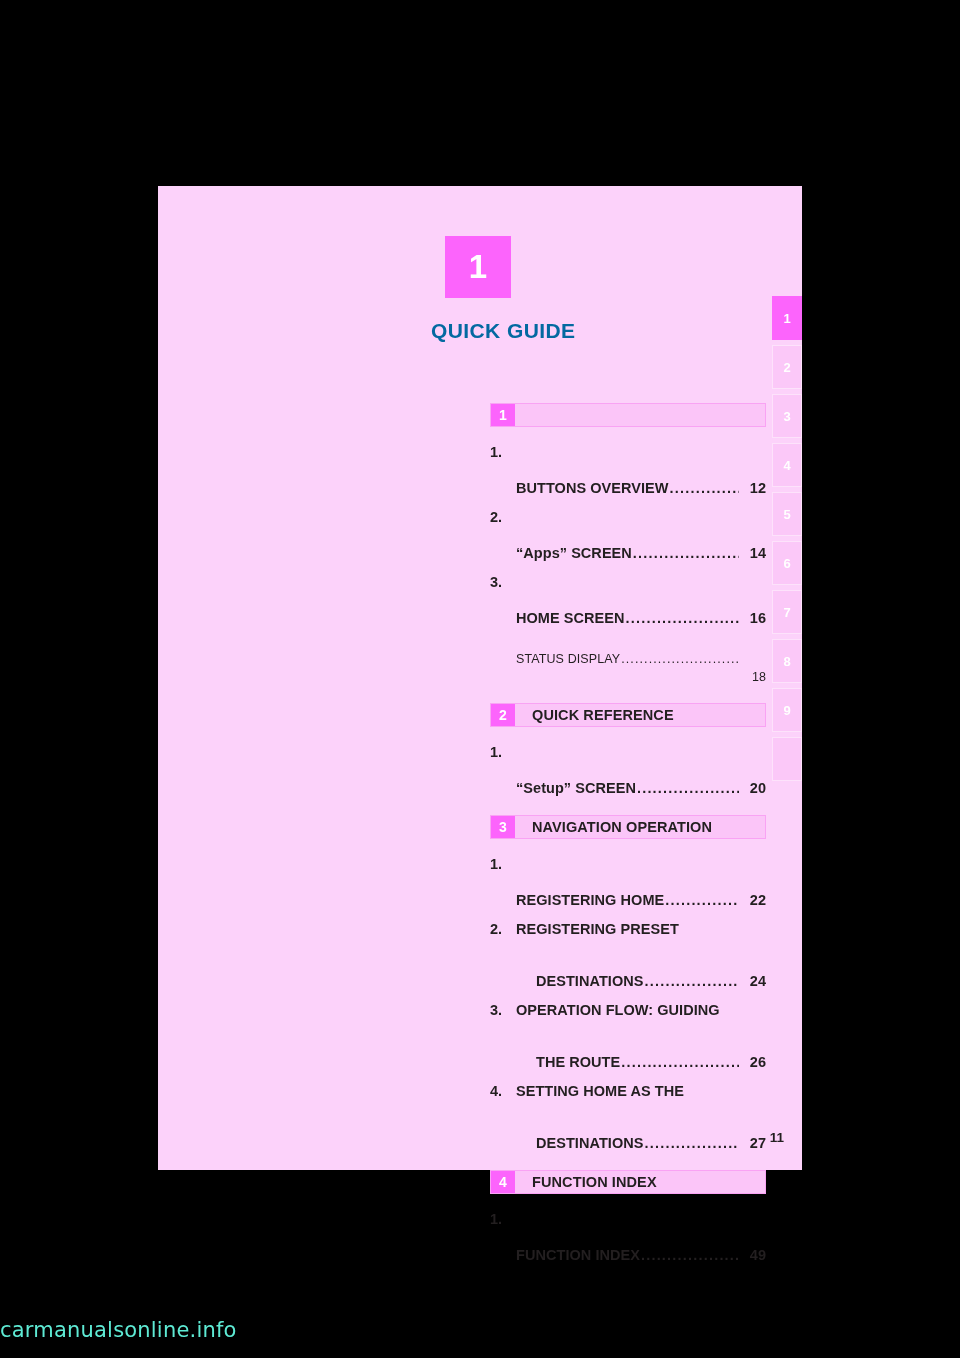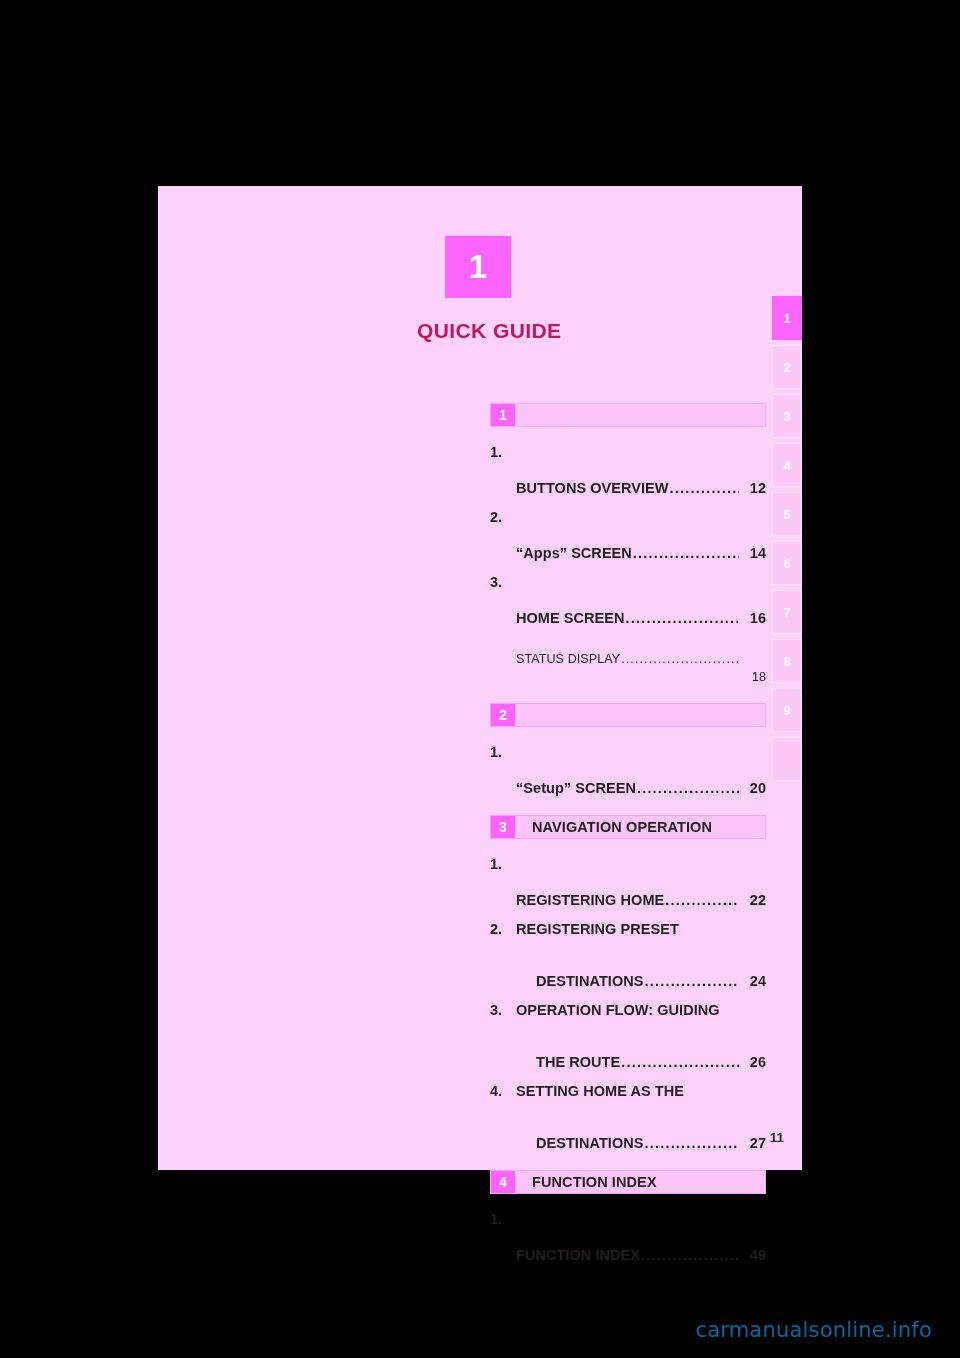--- a/index.html
+++ b/index.html
@@ -36,25 +36,25 @@
     color: #ffffff;
     font-size: 33px;
     font-weight: bold;
     line-height: 62px;
     text-align: center;
     letter-spacing: 0px;
   }
 
   #chapter-title {
     position: absolute;
-    left: 259px;      
+    left: 273px;      
     top: 133px;       
     font-size: 21px;
     font-weight: bold;
-    color: #be185d;
+    color: #0369a1;
     letter-spacing: 0.4px;
   }
 
   
   #toc {
     position: absolute;
     left: 332px;      
     top: 217px;       
     width: 276px;
   }
@@ -197,25 +197,24 @@
     color: #ffffff;
   }
   .tab.blank { color: transparent; }
 
   
   #watermark {
     position: absolute;
     left: 0;
     top: 1318px;
     width: 960px;
-    text-align: right;
     padding-right: 28px;
     box-sizing: border-box;
     font-size: 21px;
-    color: #0369a1;
+    color: #5eead4;
     letter-spacing: 0.2px;
     font-family: "DejaVu Sans", sans-serif;
   }
 </style>
 </head>
 <body>
 
 <div id="page-sheet">
 
   <div id="chapter-badge">1</div>
@@ -259,20 +258,21 @@
         </div>
         <div class="subentry">
           <span class="e-text">STATUS DISPLAY</span>
           <span class="leader">........................................................................................................................................................................................................</span>
           <span class="e-page">18</span>
         </div>
       </div>
       <div class="sec-block">
         <div class="sec-head">
           <div class="sec-num">2</div>
+          <div class="sec-label">QUICK REFERENCE</div>
         </div>
         <div class="entry">
           <div class="e-num">1.</div>
           <div class="e-body">
             <div class="entry-line">
               <span class="e-text">“Setup” SCREEN</span>
               <span class="leader">........................................................................................................................................................................................................</span>
               <span class="e-page">20</span>
             </div>
           </div>

